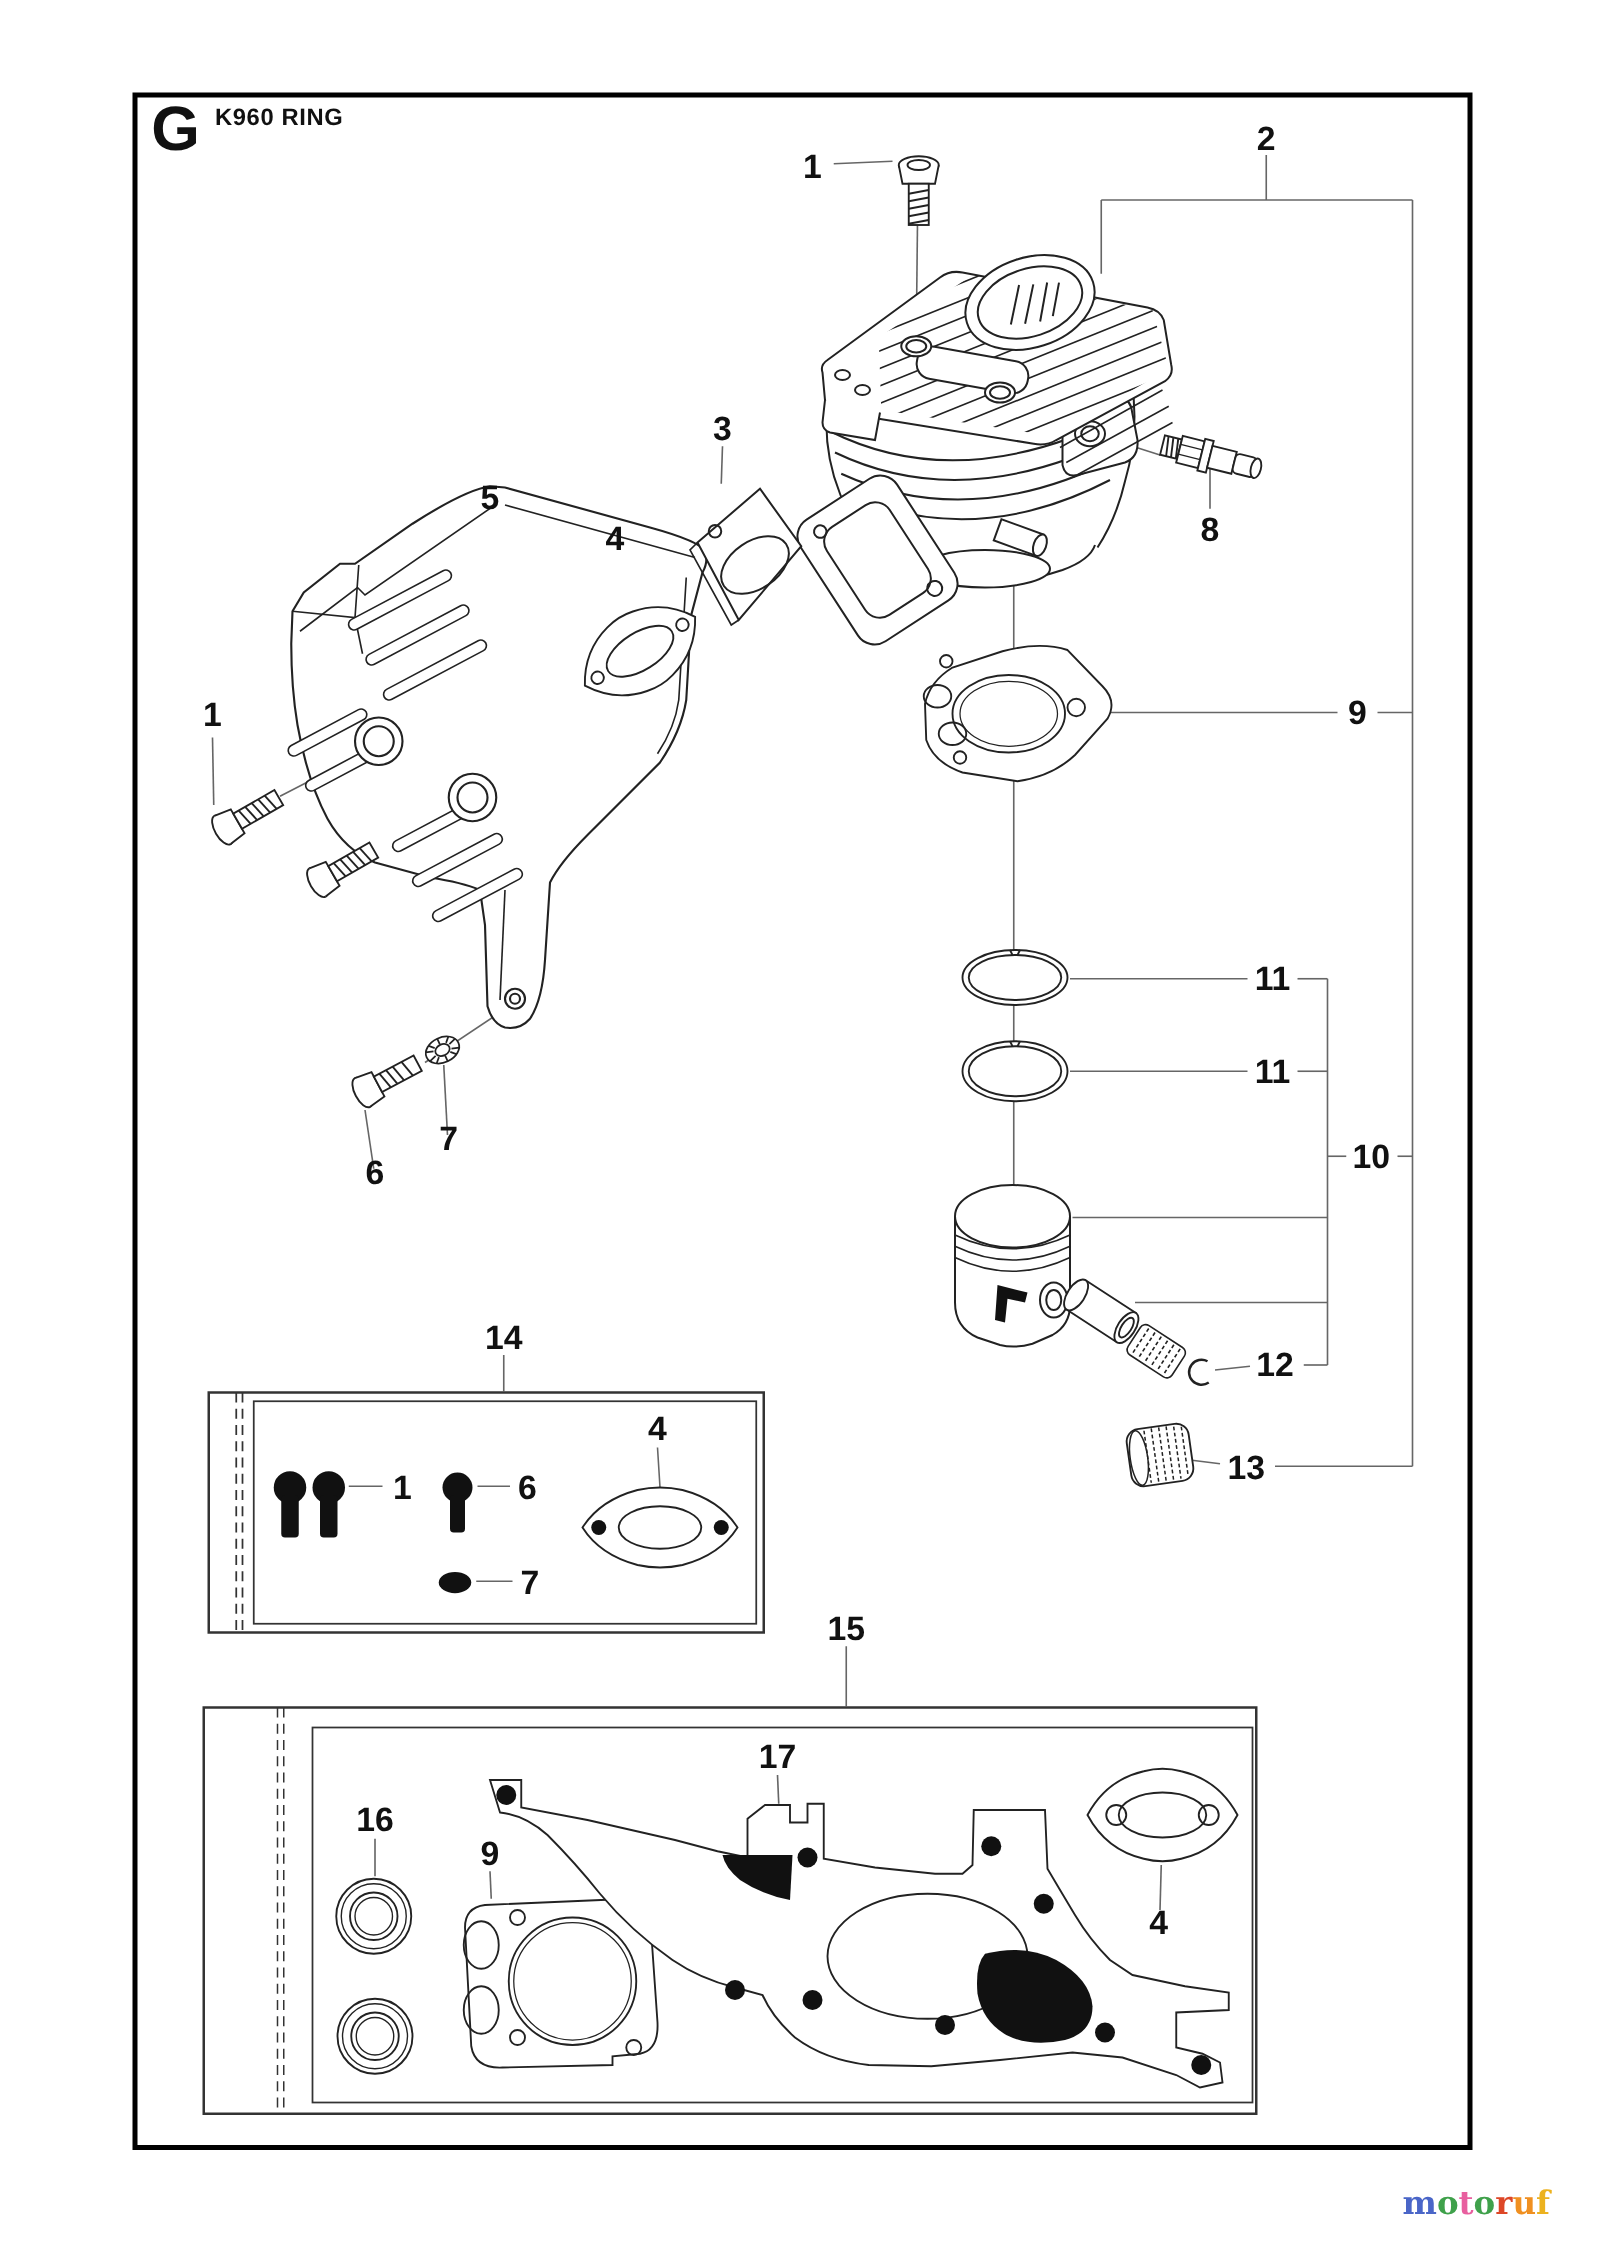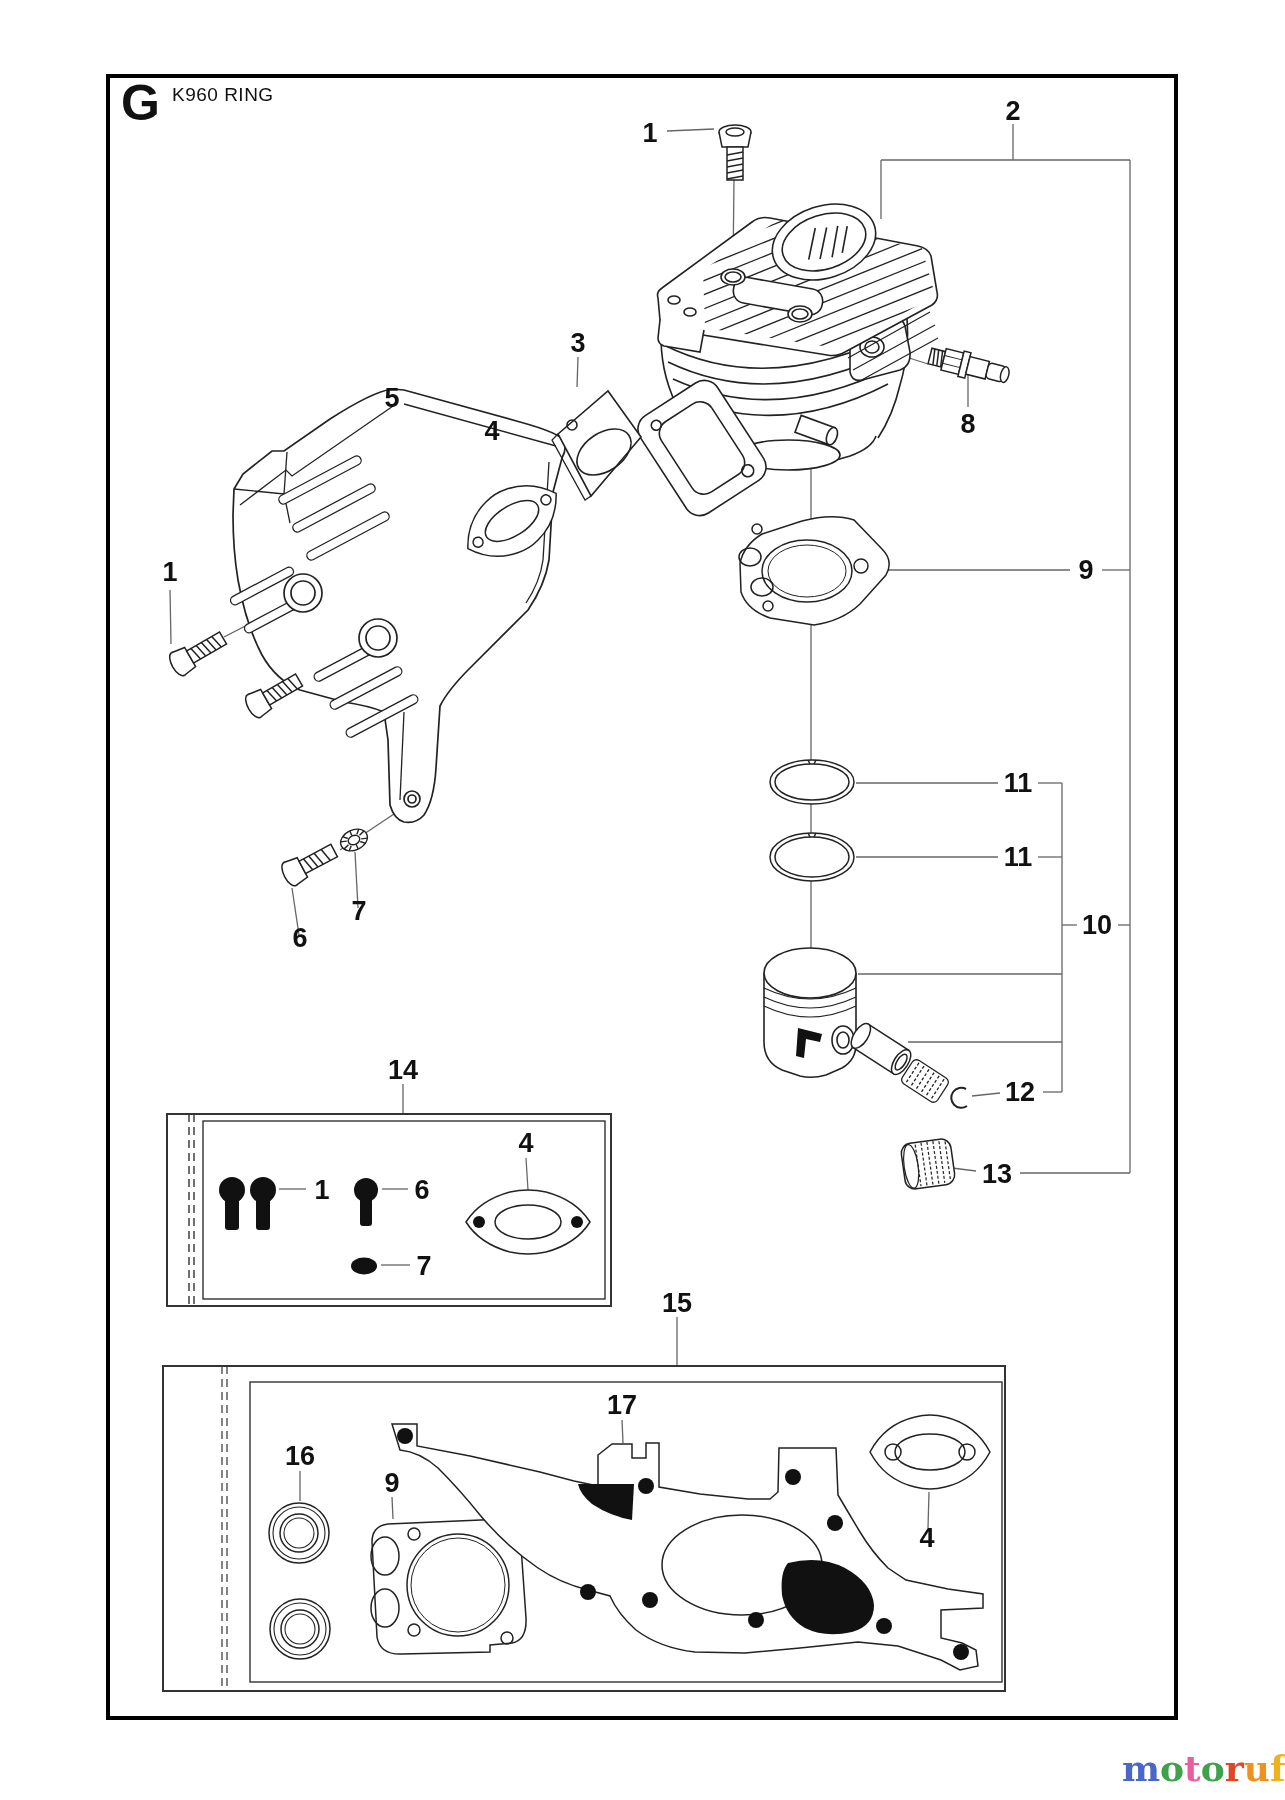--- a/index.html
+++ b/index.html
@@ -1,23 +1,23 @@
 <!DOCTYPE html>
 <html><head>
 <meta charset="utf-8">
 <style>
   html,body{margin:0;padding:0;background:#ffffff;}
   #page{position:relative;width:1285px;height:1800px;background:#fff;overflow:hidden;
         font-family:"Liberation Sans",sans-serif;}
   #frame{position:absolute;left:106px;top:74px;width:1064px;height:1638px;border:4px solid #000;}
   #section-letter{position:absolute;left:121px;top:78px;font-size:50px;font-weight:bold;color:#111;line-height:1;}
-  #doc-title{position:absolute;left:172px;top:84px;font-size:19px;font-weight:normal;color:#111;letter-spacing:.5px;}
+  #doc-title{position:absolute;left:172px;top:84px;font-size:19px;font-weight:bold;color:#111;letter-spacing:.5px;}
   #artwork{position:absolute;left:0;top:0;}
   #logo{position:absolute;left:1122px;top:1750px;font-family:"DejaVu Serif",serif;font-weight:bold;
-        font-size:36px;line-height:1;white-space:nowrap;}
+        font-size:26px;line-height:1;white-space:nowrap;}
   svg text{font-family:"Liberation Sans",sans-serif;font-weight:bold;fill:#111;}
   .co{font-size:27px;}
 </style>
 </head>
 <body>
 
 <div id="page">
   <div id="frame"></div>
   <div id="section-letter">G</div>
   <div id="doc-title">K960 RING</div>

